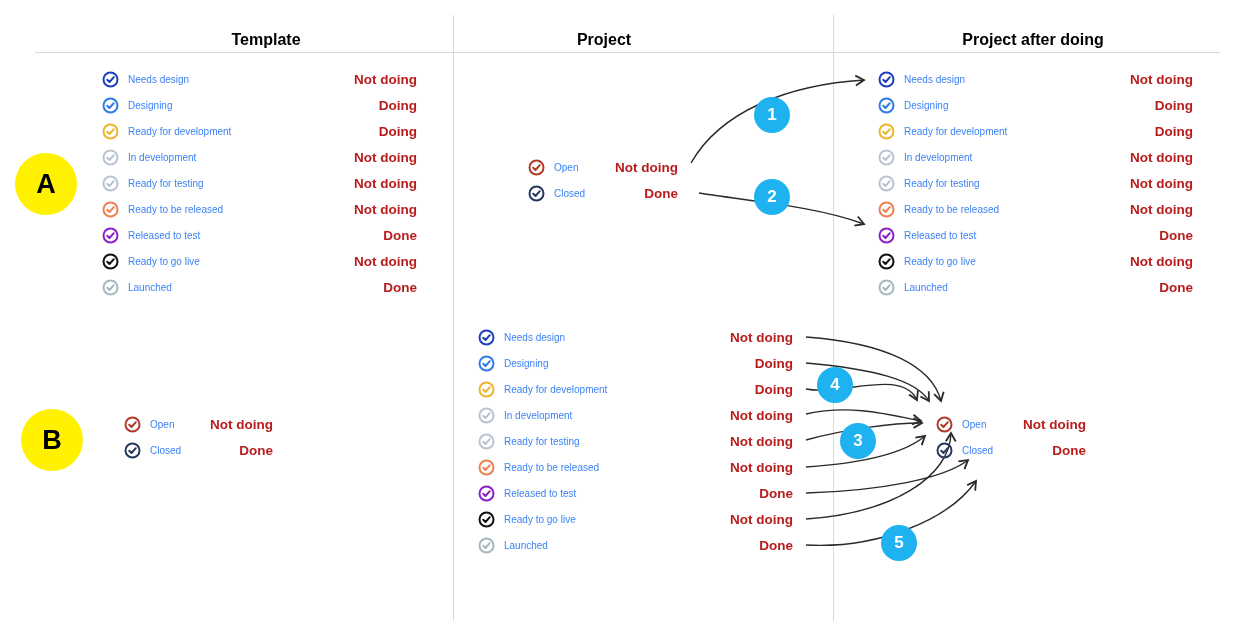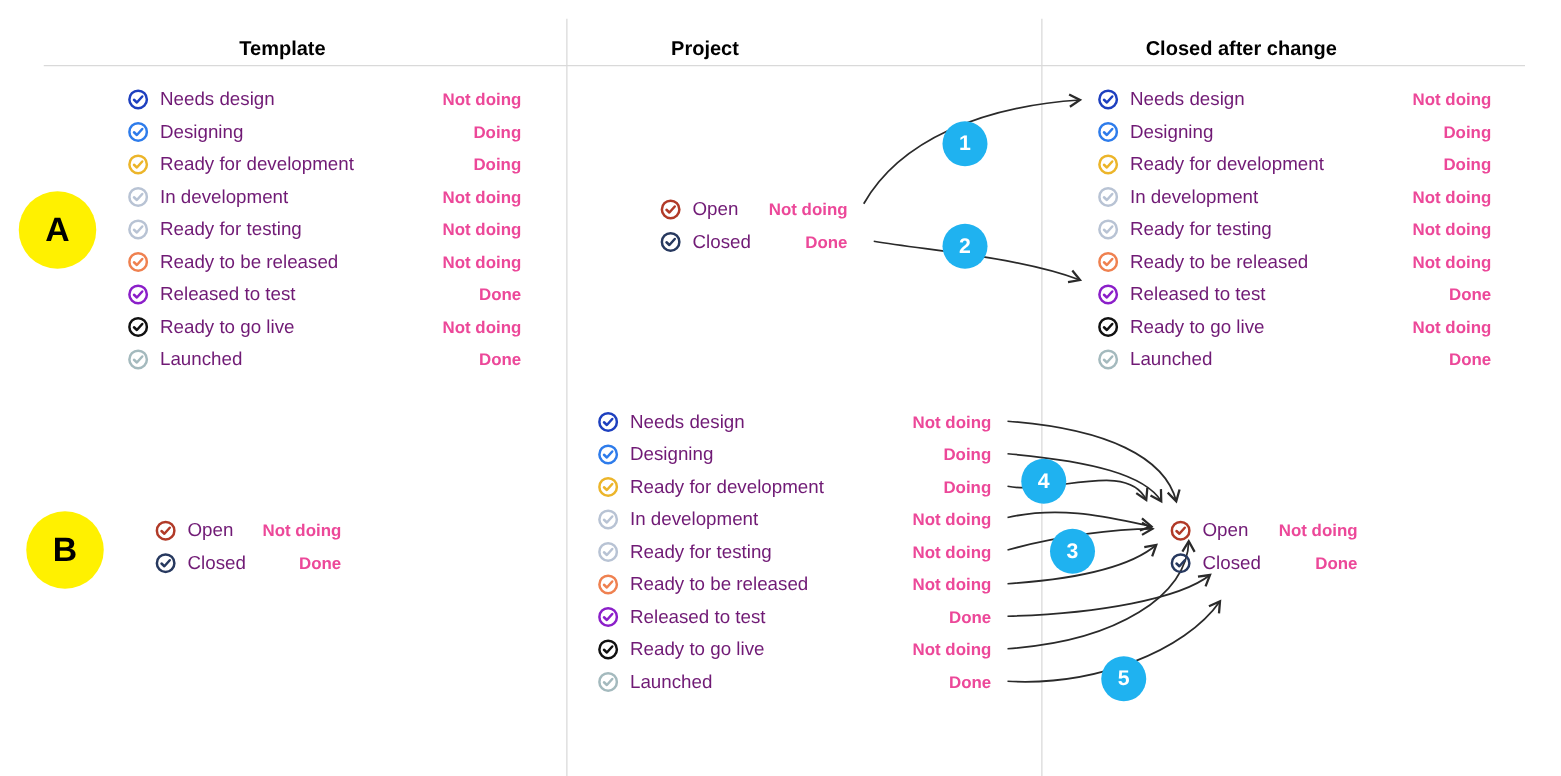--- a/index.html
+++ b/index.html
@@ -32,49 +32,50 @@
   }
   
   .col-header {
     position: absolute;
     top: 31px;
     transform: translateX(-50%);
     font-size: 16px;
     font-weight: bold;
     color: #000;
     white-space: nowrap;
+    margin-left: 40px;
   }
   .col-header.h1 { left: 226px; }
   .col-header.h2 { left: 564px; }
   .col-header.h3 { left: 993px; }
   
   .status-list { position: absolute; }
   .status-row {
     display: flex;
     align-items: center;
     height: 26px;
   }
   .status-icon {
     width: 17px;
     height: 17px;
     flex: 0 0 17px;
     margin-right: 9px;
     display: inline-flex;
   }
   .status-icon svg { display: block; }
   .status-label {
-    font-size: 15px;
-    color: #701a75;
+    font-size: 10px;
+    color: #3b82f6;
     white-space: nowrap;
   }
   .status-value {
     margin-left: auto;
     font-size: 13.5px;
     font-weight: bold;
-    color: #ec4899;
+    color: #b91c1c;
     white-space: nowrap;
   }
   .list-template-full   { left: 102px; top: 66px;  width: 315px; }
   .list-project-full    { left: 478px; top: 324px; width: 315px; }
   .list-after-full      { left: 878px; top: 66px;  width: 315px; }
   .list-template-simple { left: 124px; top: 411px; width: 149px; }
   .list-project-simple  { left: 528px; top: 154px; width: 150px; }
   .list-after-simple    { left: 936px; top: 411px; width: 150px; }
   
   .section-marker {
@@ -126,21 +127,21 @@
 <body>
 
 <div class="canvas">
 
   <div class="vline v1"></div>
   <div class="vline v2"></div>
   <div class="hline"></div>
 
   <div class="col-header h1">Template</div>
   <div class="col-header h2">Project</div>
-  <div class="col-header h3">Closed after change</div>
+  <div class="col-header h3">Project after doing</div>
 
   <svg class="arrows-layer" viewBox="0 0 1249 621" xmlns="http://www.w3.org/2000/svg">
     <defs>
       <marker id="ah" viewBox="0 0 10 10" refX="8" refY="5" markerWidth="10" markerHeight="10" orient="auto">
         <path d="M2 1.5 L8 5 L2 8.5" fill="none" stroke="#2a2a2a" stroke-width="1.3"></path>
       </marker>
     </defs>
 
     <path class="arrow-path" marker-end="url(#ah)" d="M 691 163 C 720 112, 786 85, 864 80"></path>
 

